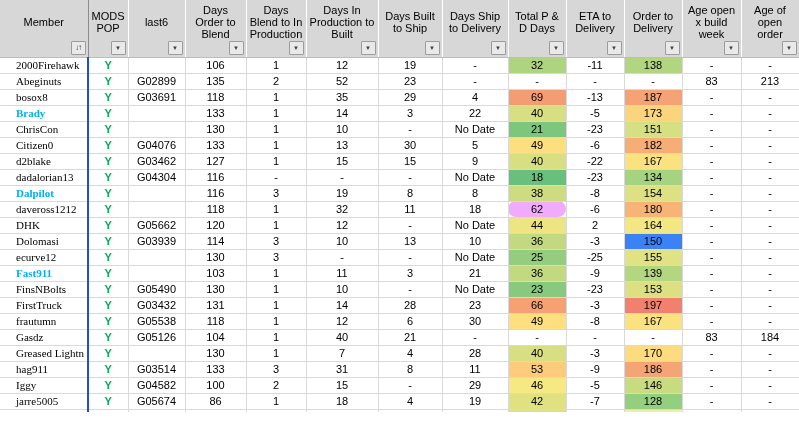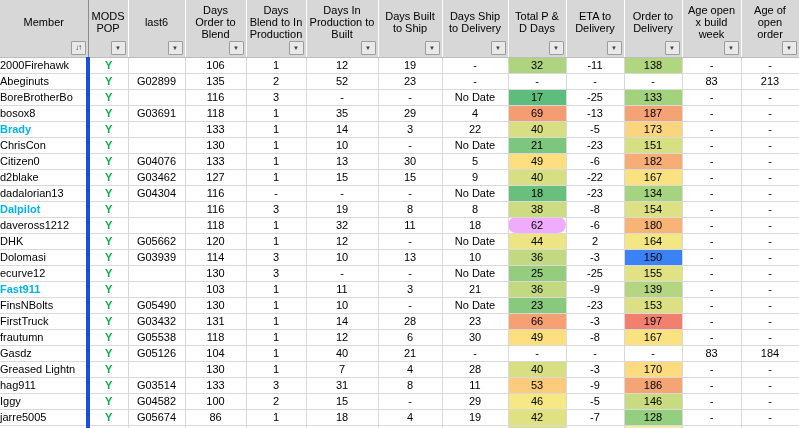--- a/index.html
+++ b/index.html
@@ -33,21 +33,21 @@
   .filter-btn.sort { font-size:8px; letter-spacing:-1px; }
 
   
   tbody td {
     height:16px; font-size:11px; line-height:15px; color:#000;
     border-right:1px solid #D9D9D9; border-bottom:1px solid #D9D9D9;
     padding:0 3px; text-align:center; white-space:nowrap; overflow:hidden;
     background:#fff;
   }
   tbody td.col-member {
-    text-align:left; border-right:4px solid #1d4ed8; padding-left:0;
+    text-align:left; border-right:2px solid #1d4ed8; padding-left:16px;font-family:Liberation Serif, serif;
   }
   tbody td.link { color:#00B0F0; font-weight:700; }
   tbody td.col-mods_pop { color:#00B050; font-weight:700; }
   tbody tr.partial td { height:3px; border-bottom:none; line-height:3px; }
 </style>
 </head>
 <body>
 
 <div class="sheet">
   <table>
@@ -108,35 +108,20 @@
           <td class="col-in_production_to_built">52</td>
           <td class="col-built_to_ship">23</td>
           <td class="col-ship_to_delivery">-</td>
           <td class="col-total_pd_days">-</td>
           <td class="col-eta_to_delivery">-</td>
           <td class="col-order_to_delivery">-</td>
           <td class="col-age_open_build_week">83</td>
           <td class="col-age_open_order">213</td>
         </tr>
         <tr>
-          <td class="col-member">BoreBrotherBo</td>
-          <td class="col-mods_pop">Y</td>
-          <td class="col-last6"></td>
-          <td class="col-order_to_blend">116</td>
-          <td class="col-blend_to_in_production">3</td>
-          <td class="col-in_production_to_built">-</td>
-          <td class="col-built_to_ship">-</td>
-          <td class="col-ship_to_delivery">No Date</td>
-          <td class="col-total_pd_days" style="background: rgb(94, 189, 124);">17</td>
-          <td class="col-eta_to_delivery">-25</td>
-          <td class="col-order_to_delivery" style="background: rgb(163, 210, 127);">133</td>
-          <td class="col-age_open_build_week">-</td>
-          <td class="col-age_open_order">-</td>
-        </tr>
-        <tr>
           <td class="col-member">bosox8</td>
           <td class="col-mods_pop">Y</td>
           <td class="col-last6">G03691</td>
           <td class="col-order_to_blend">118</td>
           <td class="col-blend_to_in_production">1</td>
           <td class="col-in_production_to_built">35</td>
           <td class="col-built_to_ship">29</td>
           <td class="col-ship_to_delivery">4</td>
           <td class="col-total_pd_days" style="background: rgb(244, 156, 114); margin-top: 31px;">69</td>
           <td class="col-eta_to_delivery">-13</td>

